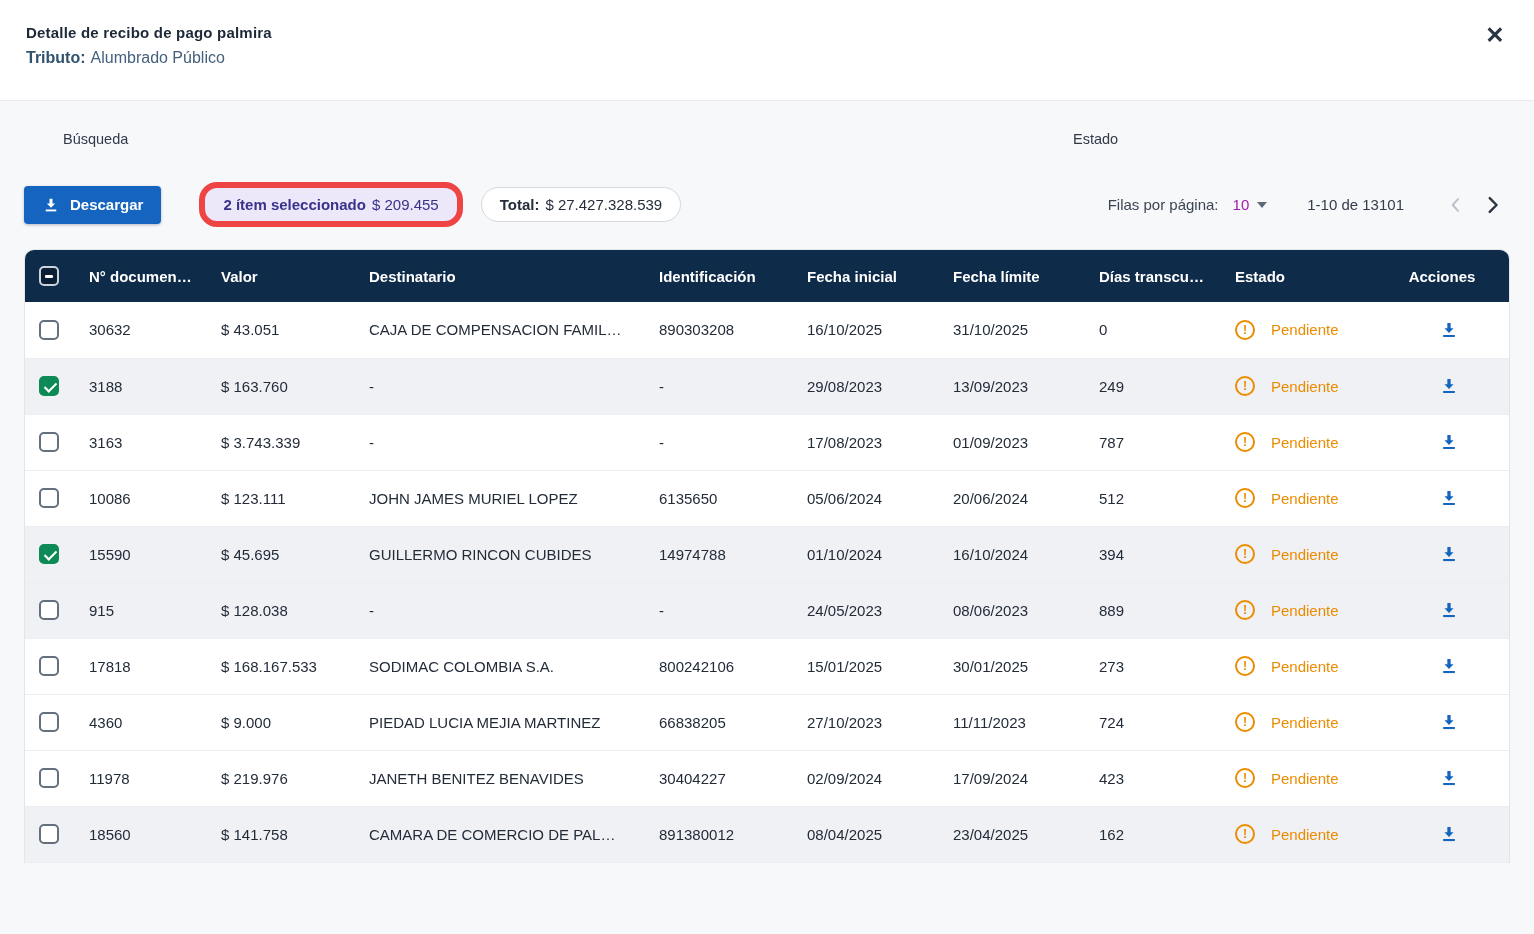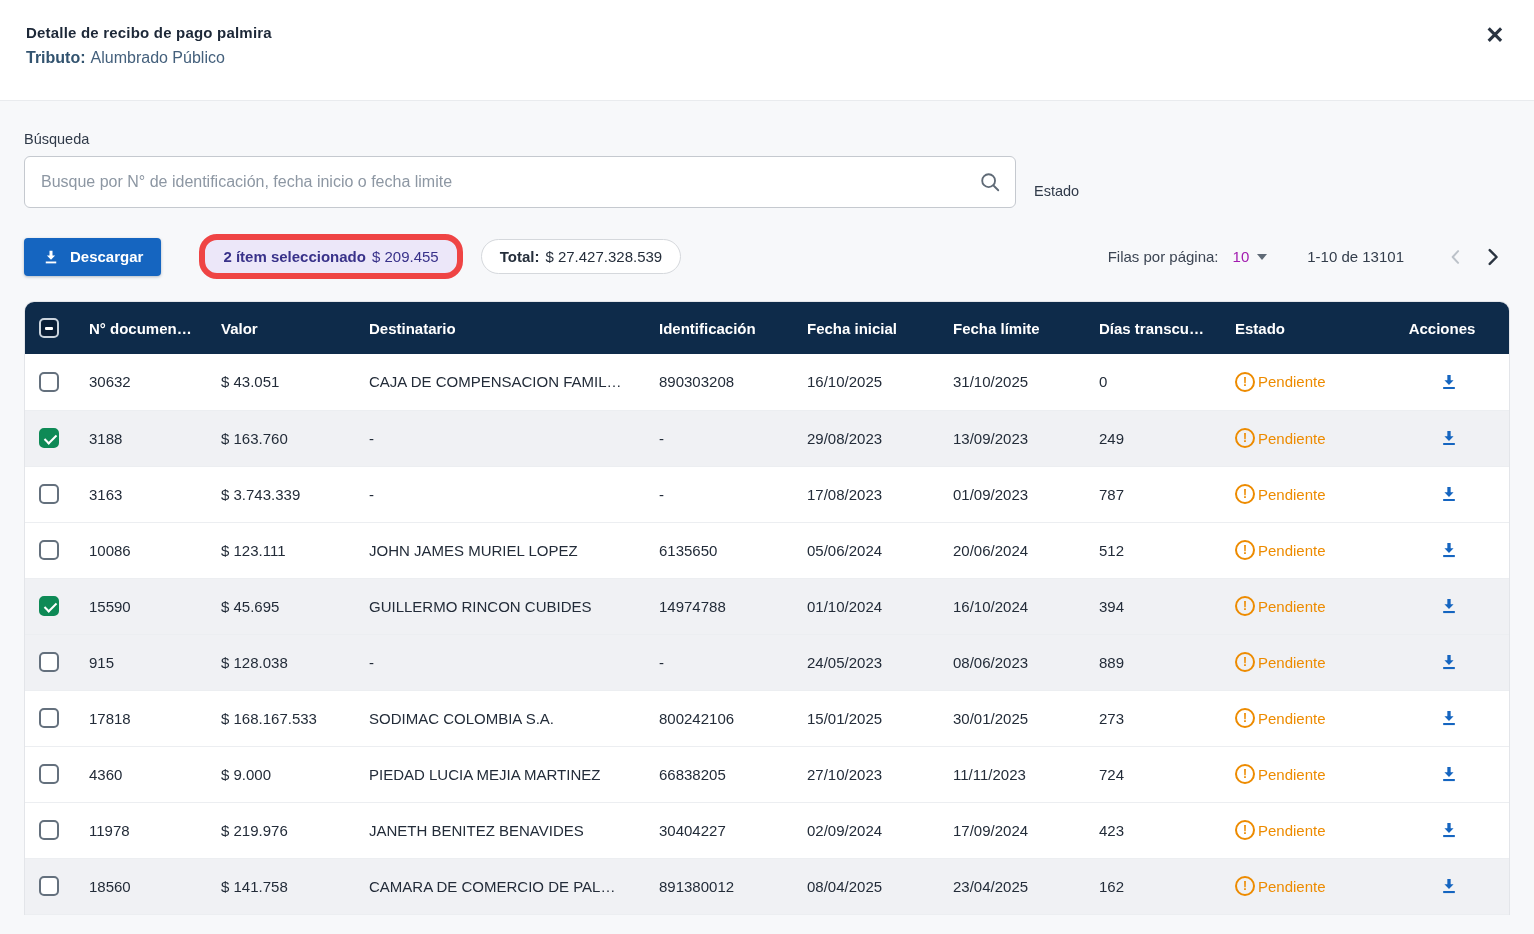--- a/index.html
+++ b/index.html
@@ -19,21 +19,21 @@
   .modal-title{font-size:15px;font-weight:700;color:#1d2838;letter-spacing:.2px;}
   .modal-subtitle{margin-top:8px;font-size:16px;color:#44607c;}
   .modal-subtitle .sub-label{font-weight:700;color:#32536f;margin-right:5px;}
   .close-btn{position:absolute;top:18px;right:22px;width:34px;height:34px;border:none;background:transparent;font-size:23px;font-weight:700;color:#2a3442;cursor:pointer;line-height:1;}
 
   
   .page-body{background:#f7f8fa;height:833px;padding-top:30px;}
 
   
   .filters{display:flex;gap:18px;padding:0 24px;align-items:flex-end;}
-  .field-label{font-size:14.5px;color:#303a49;margin-bottom:9px;display:block;}
+  .field-label{font-size:14.5px;color:#303a49;margin-bottom:9px;display:block;margin-left:39px;}
   .search-field{flex:1;}
   .search-box{position:relative;}
   .search-box input{width:100%;height:52px;border:1px solid #c5c9cf;border-radius:6px;background:#fff;padding:0 50px 0 16px;font-size:16px;color:#222b38;font-family:inherit;outline:none;}
   .search-box input::placeholder{color:#8d97a3;}
   .search-icon{position:absolute;right:15px;top:15px;pointer-events:none;}
   .estado-field{width:476px;}
   .select-box{display:flex;align-items:center;justify-content:space-between;height:52px;border:1px solid #c5c9cf;border-radius:6px;background:#fff;padding:0 14px 0 16px;cursor:pointer;}
   .select-placeholder{font-size:16px;color:#9aa3ae;}
   .caret-down{width:0;height:0;border-left:6px solid transparent;border-right:6px solid transparent;border-top:7px solid #5f6a76;}
 
@@ -64,21 +64,21 @@
   thead th.col-acciones{text-align:center;padding-right:24px;}
 
   
   .checkbox{display:inline-block;width:20px;height:20px;border:2px solid #64707d;border-radius:5px;background:#fff;position:relative;vertical-align:middle;cursor:pointer;}
   .checkbox.checked{background:var(--check-green);border-color:var(--check-green);}
   .checkbox.checked::after{content:"";position:absolute;left:6px;top:2px;width:5px;height:10px;border:solid #fff;border-width:0 2.5px 2.5px 0;transform:rotate(45deg);}
   .checkbox.indeterminate{background:#0a1e36;border-color:#cbd4dd;}
   .checkbox.indeterminate::after{content:"";position:absolute;left:4px;top:7px;width:8px;height:2.5px;background:#fff;border-radius:1px;}
 
   
-  .status{display:inline-flex;align-items:center;gap:3px;color:var(--pending-orange);}
+  .status{display:inline-flex;align-items:center;gap:16px;color:var(--pending-orange);}
   .warn-icon{width:20px;height:20px;border:2px solid var(--pending-orange);border-radius:50%;display:inline-flex;align-items:center;justify-content:center;font-size:12px;font-weight:700;color:var(--pending-orange);flex:none;}
   .warn-icon::before{content:"!";}
   .status-text{font-size:15px;color:var(--pending-orange);}
 
   
   .dl-btn{border:none;background:transparent;cursor:pointer;padding:4px;display:inline-flex;align-items:center;justify-content:center;}
 </style>
 </head>
 <body>
 
@@ -88,29 +88,20 @@
     <span class="sub-label">Tributo:</span><span>Alumbrado Público</span>
   </div>
   <button class="close-btn"><span>✕</span></button>
 </div>
 
 <div class="page-body">
 
   <div class="filters">
     <div class="search-field">
       <label class="field-label">Búsqueda</label>
-      <div class="search-box">
-        <input type="text" placeholder="Busque por N° de identificación, fecha inicio o fecha limite" style="">
-        <span class="search-icon">
-          <svg width="22" height="22" viewBox="0 0 24 24" fill="none" stroke="#5f6a76" stroke-width="2" stroke-linecap="round">
-              <circle cx="10.5" cy="10.5" r="7"></circle>
-              <path d="M15.8 15.8L21 21"></path>
-            </svg>
-        </span>
-      </div>
     </div>
     <div class="estado-field">
       <label class="field-label">Estado</label>
     </div>
   </div>
 
   <div class="toolbar">
     <button class="btn-descargar">
       <span style="display:inline-flex;">
         <svg width="18" height="18" viewBox="0 0 24 24" fill="#ffffff">

